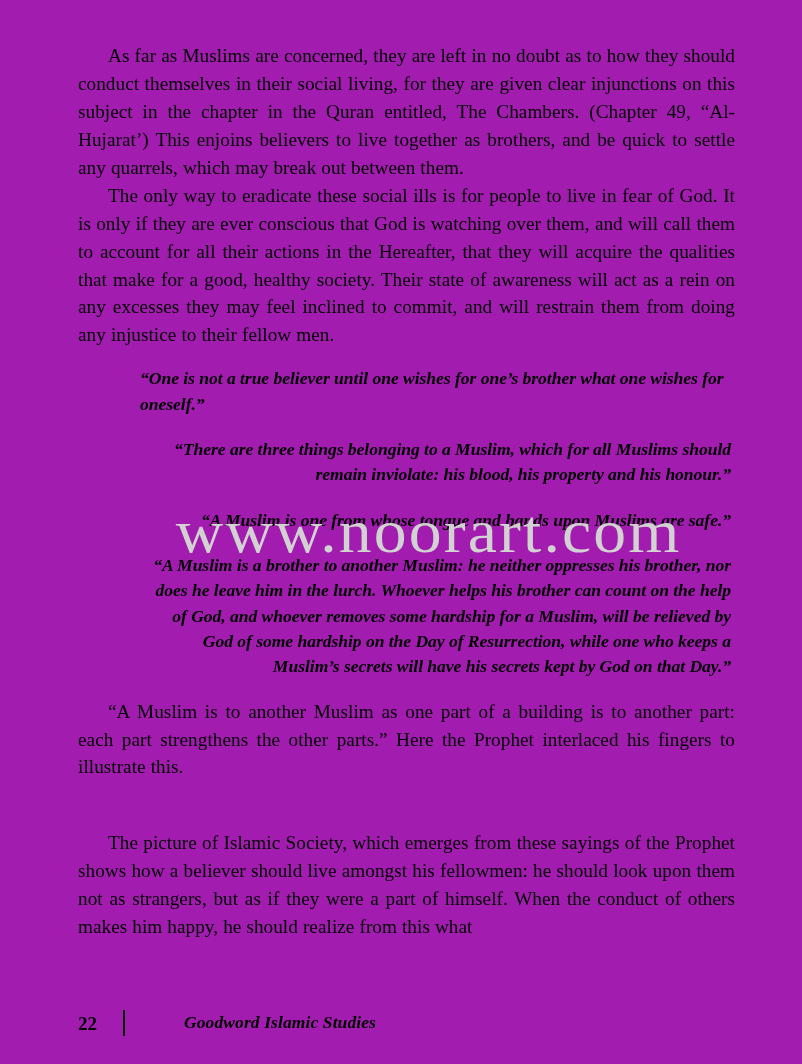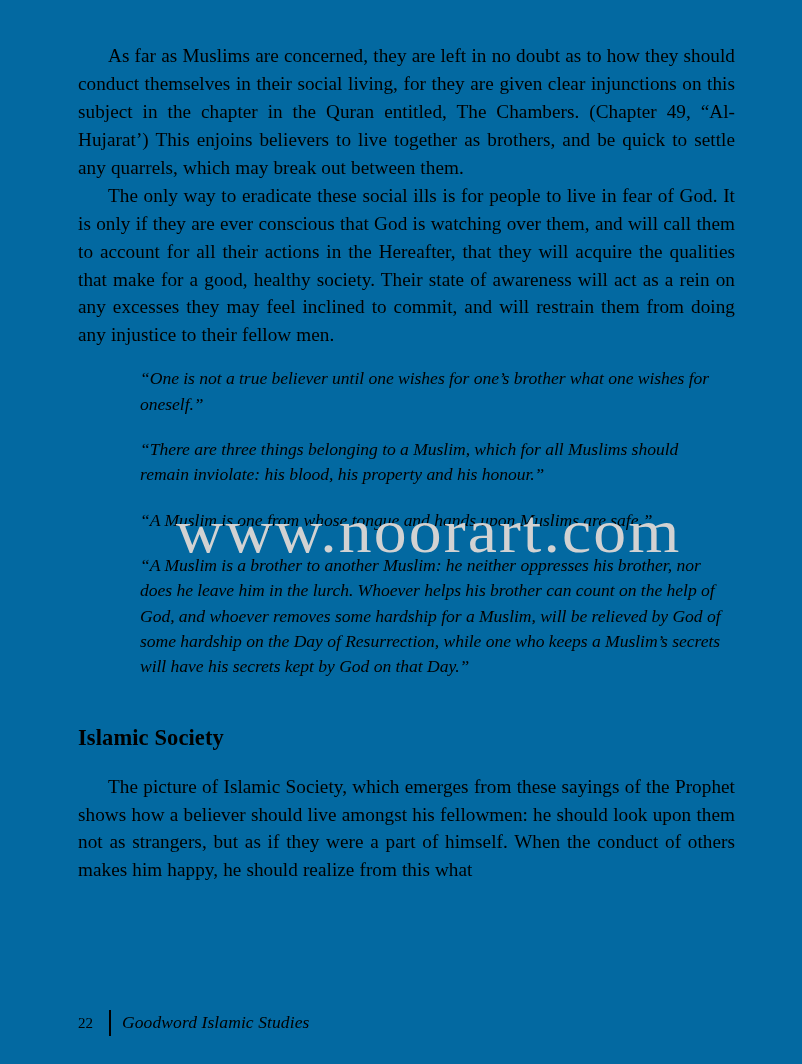--- a/index.html
+++ b/index.html
@@ -14,21 +14,21 @@
     overflow: hidden;
     font-family: "Liberation Serif", "DejaVu Serif", serif;
     color: #000000;
     -webkit-font-smoothing: antialiased;
   }
 
   
   #page {
     position: absolute;
     inset: 0;
-    background: #0369a1;
+    background: #a21caf;
   }
 
   #content {
     position: absolute;
     left: 78px;
     top: 42px;
     width: 657px;
   }
 
   
@@ -45,27 +45,27 @@
 
   
   .quote-block {
     margin: 0;
     padding-left: 62px;
     padding-right: 4px;
   }
   .quote {
     font-size: 17.6px;
     font-style: italic;
-    font-weight: 400;
+    font-weight: 700;
     line-height: 1.44;
     text-align: left;
     margin: 0;
     letter-spacing: -0.05px;
   }
-  .quote + .quote { margin-top: 20px; }
+  .quote + .quote { margin-top: 20px; text-align: right; }
 
   .gap-before-quotes { height: 17px; }
   .gap-after-quotes  { height: 18px; }
 
   
   .section-heading {
     font-size: 22.5px;
     font-weight: 700;
     line-height: 1.2;
     margin: 0;
@@ -104,37 +104,38 @@
   
   #footer {
     position: absolute;
     left: 78px;
     bottom: 28px;
     display: flex;
     align-items: center;
     height: 26px;
   }
   #footer .page-number {
-    font-size: 15px;
-    font-weight: 400;
+    font-size: 19px;
+    font-weight: 700;
     line-height: 1;
-    padding-right: 16px;
+    padding-right: 26px;
   }
   #footer .divider {
     width: 2px;
     height: 26px;
     background: #000000;
     margin-right: 11px;
   }
   #footer .book-title {
     font-size: 17.5px;
     font-style: italic;
-    font-weight: 400;
+    font-weight: 700;
     line-height: 1;
     letter-spacing: 0.1px;
+    margin-left: 48px;
   }
 </style>
 </head>
 <body>
 
 <div id="page">
 
   <div id="content">
 
     <p class="para">As far as Muslims are concerned, they are left in no doubt as to how they should conduct themselves in their social living, for they are given clear injunctions on this subject in the chapter in the Quran entitled, The Chambers. (Chapter 49, “Al-Hujarat’) This enjoins believers to live together as brothers, and be quick to settle any quarrels, which may break out between them.</p>
@@ -144,24 +145,24 @@
 
     <div class="quote-block">
       <p class="quote">“One is not a true believer until one wishes for one’s brother what one wishes for oneself.”</p>
       <p class="quote">“There are three things belonging to a Muslim, which for all Muslims should remain inviolate: his blood, his property and his honour.”</p>
       <p class="quote">“A Muslim is one from whose tongue and hands upon Muslims are safe.”</p>
       <p class="quote">“A Muslim is a brother to another Muslim: he neither oppresses his brother, nor does he leave him in the lurch. Whoever helps his brother can count on the help of God, and whoever removes some hardship for a Muslim, will be relieved by God of some hardship on the Day of Resurrection, while one who keeps a Muslim’s secrets will have his secrets kept by God on that Day.”</p>
     </div>
 
     <div class="gap-after-quotes"></div>
 
+    <p class="para">“A Muslim is to another Muslim as one part of a building is to another part: each part strengthens the other parts.” Here the Prophet interlaced his fingers to illustrate this.</p>
 
     <div class="gap-before-heading"></div>
 
-    <h2 class="section-heading">Islamic Society</h2>
 
     <div class="gap-after-heading"></div>
 
     <p class="para">The picture of Islamic Society, which emerges from these sayings of the Prophet shows how a believer should live amongst his fellowmen: he should look upon them not as strangers, but as if they were a part of himself. When the conduct of others makes him happy, he should realize from this what</p>
 
   </div>
 
   <div id="watermark">
     <div class="wm-text">www.noorart.com</div>
   </div>

